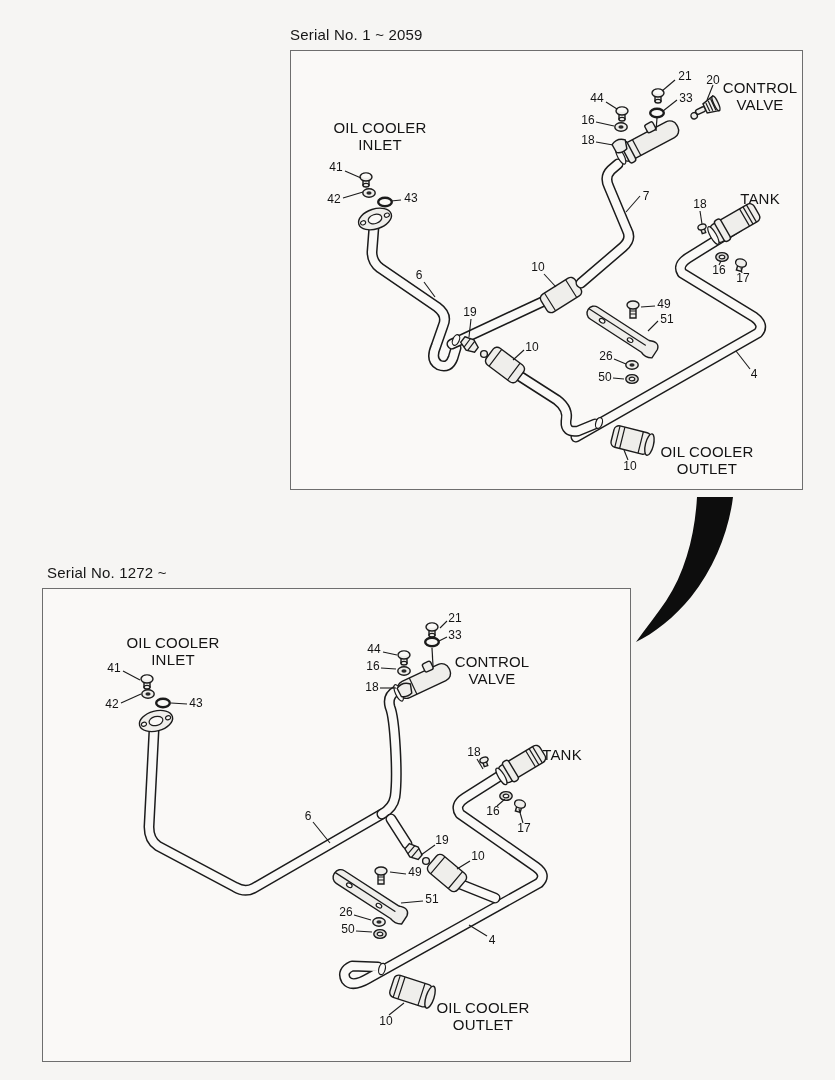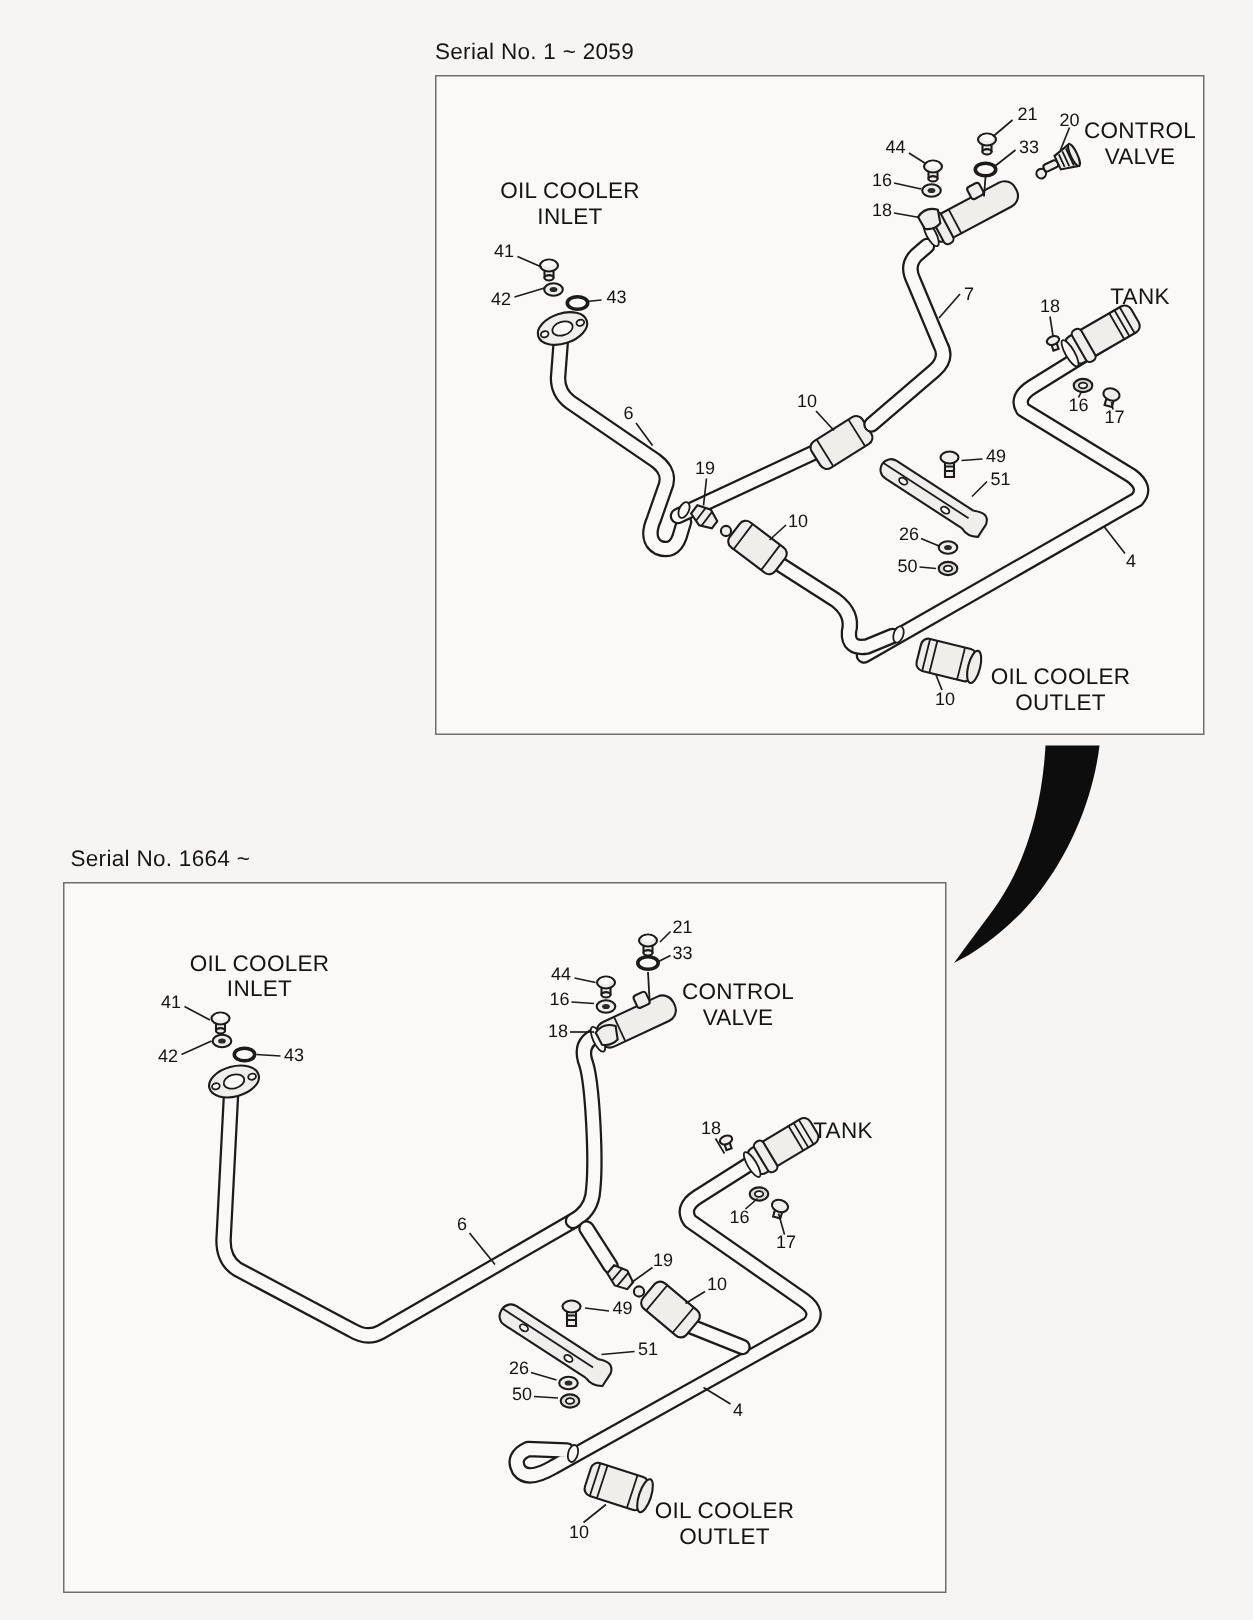--- a/index.html
+++ b/index.html
@@ -21,21 +21,21 @@
   .leader{stroke:#1b1b1b;stroke-width:1.1;}
 </style>
 </head>
 <body>
 
 <div class="page">
 
   <div class="panel-title" style="left:290px;top:26px;">Serial No. 1 ~ 2059</div>
   <div class="panel-frame" style="left:290px;top:50px;width:511px;height:438px;"></div>
 
-  <div class="panel-title" style="left:47px;top:564px;">Serial No. 1664 ~</div>
+  <div class="panel-title" style="left:47px;top:564px;">Serial No. 1272 ~</div>
   <div class="panel-frame" style="left:42px;top:588px;width:587px;height:472px;"></div>
 
   <svg class="layer" width="835" height="1080" viewBox="0 0 835 1080">
     <defs>
       <g id="sym-bolt">
         <path d="M-3,1.5 L-3,8 L3,8 L3,1.5" class="ol"></path>
         <ellipse cx="0" cy="8.2" rx="3" ry="1.8" class="ol"></ellipse>
         <ellipse cx="0" cy="0" rx="6" ry="4" class="ol"></ellipse>
         <ellipse cx="0" cy="-1.2" rx="4" ry="2.2" fill="#fbfaf8" stroke="none"></ellipse>
       </g>

